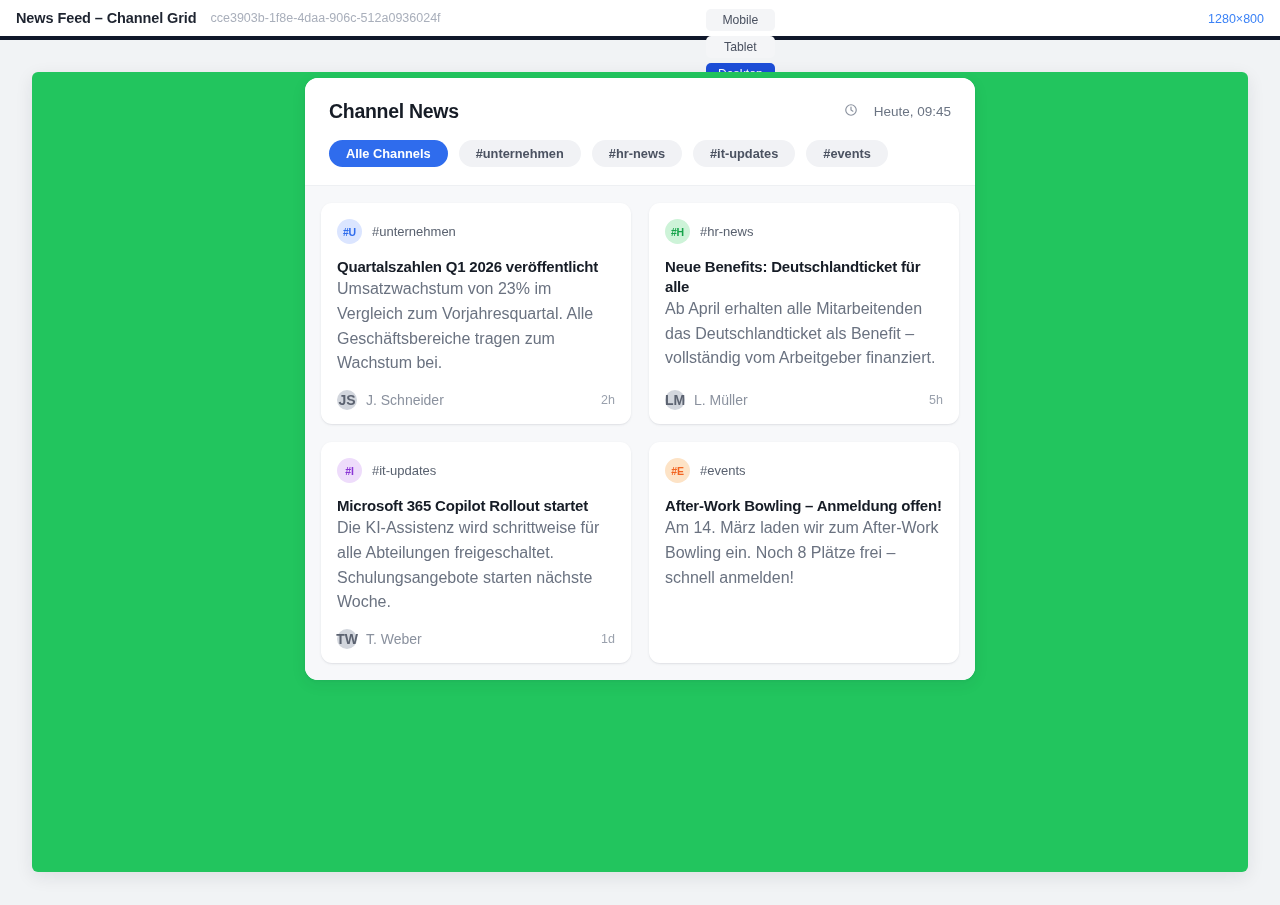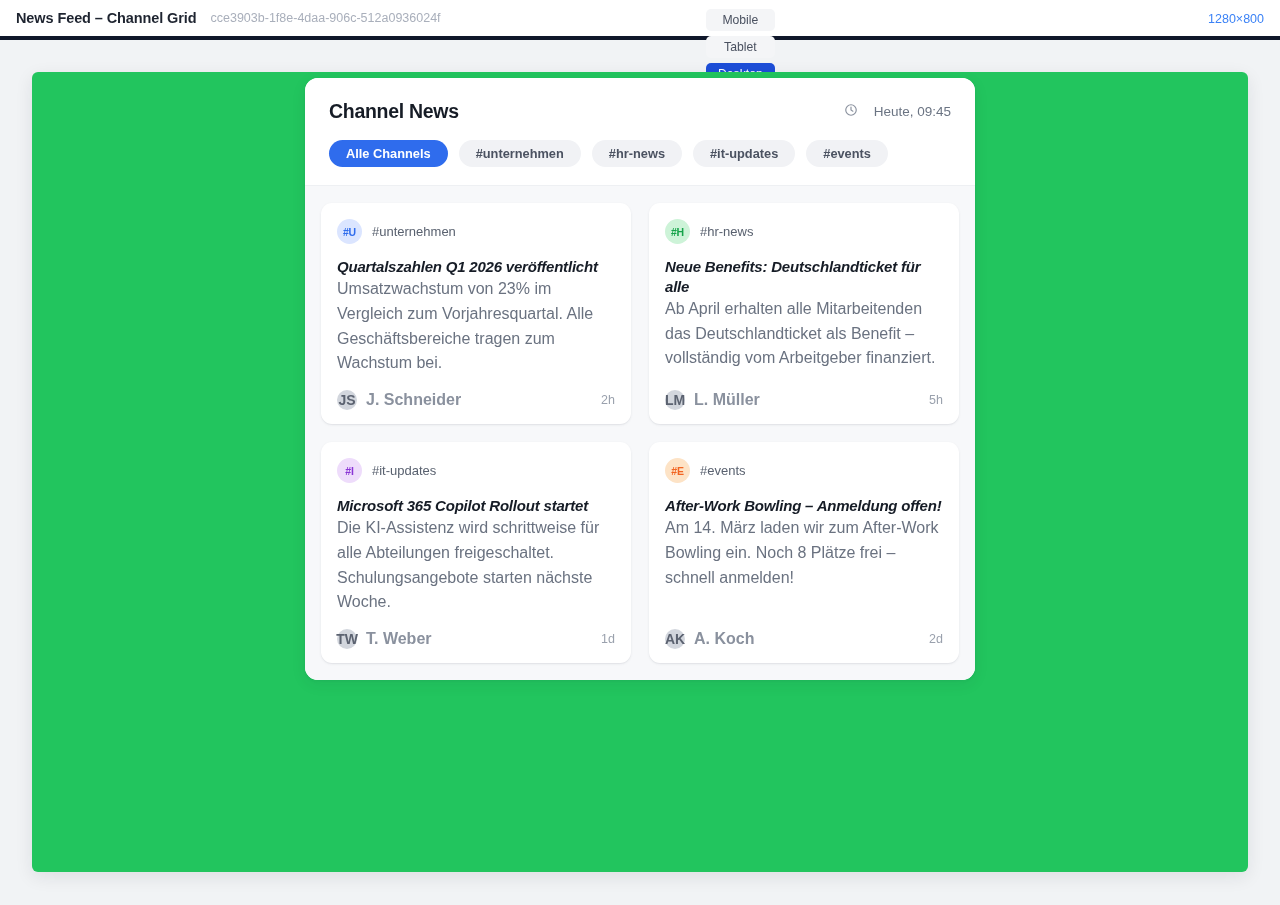--- a/index.html
+++ b/index.html
@@ -186,21 +186,20 @@
     font-size: 13px;
     color: #59616f;
   }
   .card-title {
     margin-top: 13px;
     font-size: 15px;
     font-weight: bold;
     color: #161c26;
     line-height: 1.33;
     letter-spacing: -0.2px;
-    font-style: italic;
   }
   .card-text {
     font-size: 16px;
     color: #6a7280;
     line-height: 1.55;
   }
   .card-footer {
     margin-top: auto;
     padding-top: 14px;
     display: flex;
@@ -219,23 +218,22 @@
     background: #d2d6dd;
     color: #5b6270;
     font-size: 14px;
     font-weight: bold;
     display: flex;
     align-items: center;
     justify-content: center;
     flex: 0 0 auto;
   }
   .author-name {
-    font-size: 16px;
+    font-size: 14px;
     color: #8a919e;
-    font-weight: bold;
   }
   .card-age {
     font-size: 12.5px;
     color: #9aa1ad;
   }
 </style>
 </head>
 <body>
 
 <div class="topbar">
@@ -322,25 +320,18 @@
               <span class="card-age">1d</span>
             </div>
           </div>
           <div class="card">
             <div class="card-chanrow">
               <span class="chan-badge" style="background: rgb(253, 227, 198); color: rgb(242, 101, 34);">#E</span>
               <span class="chan-name">#events</span>
             </div>
             <div class="card-title">After-Work Bowling – Anmeldung offen!</div>
             <div class="card-text">Am 14. März laden wir zum After-Work Bowling ein. Noch 8 Plätze frei – schnell anmelden!</div>
-            <div class="card-footer">
-              <div class="author">
-                <span class="avatar">AK</span>
-                <span class="author-name">A. Koch</span>
-              </div>
-              <span class="card-age">2d</span>
-            </div>
           </div>
         </div>
     </div>
 
   </div>
 </div>
 
 </body></html>

